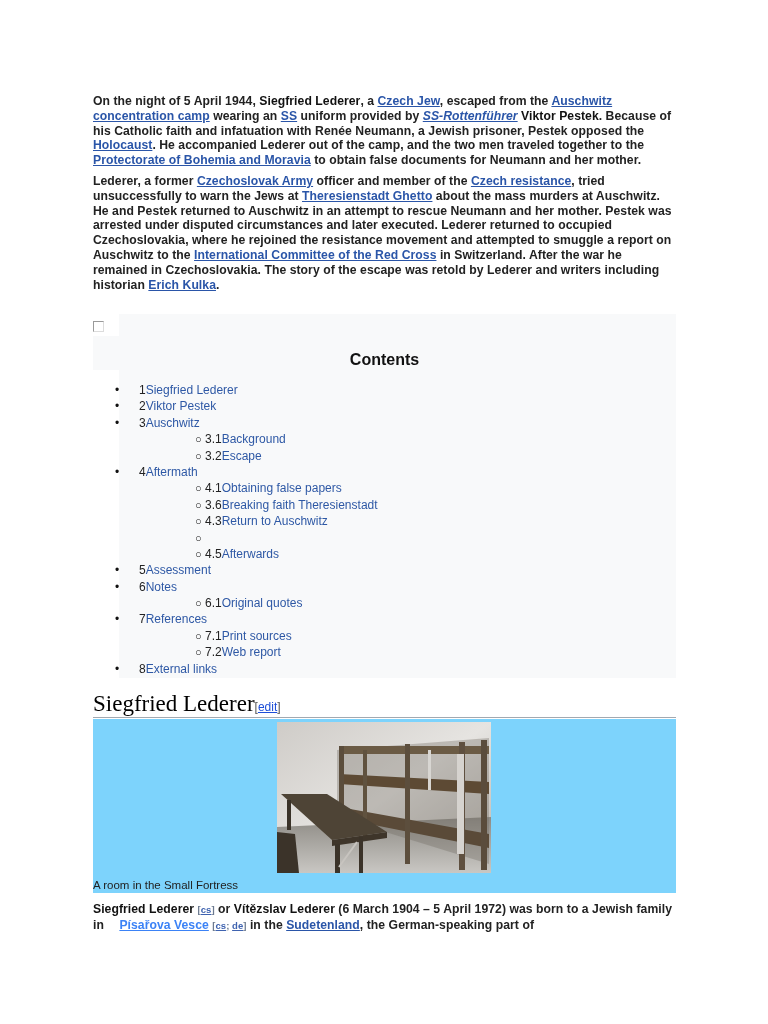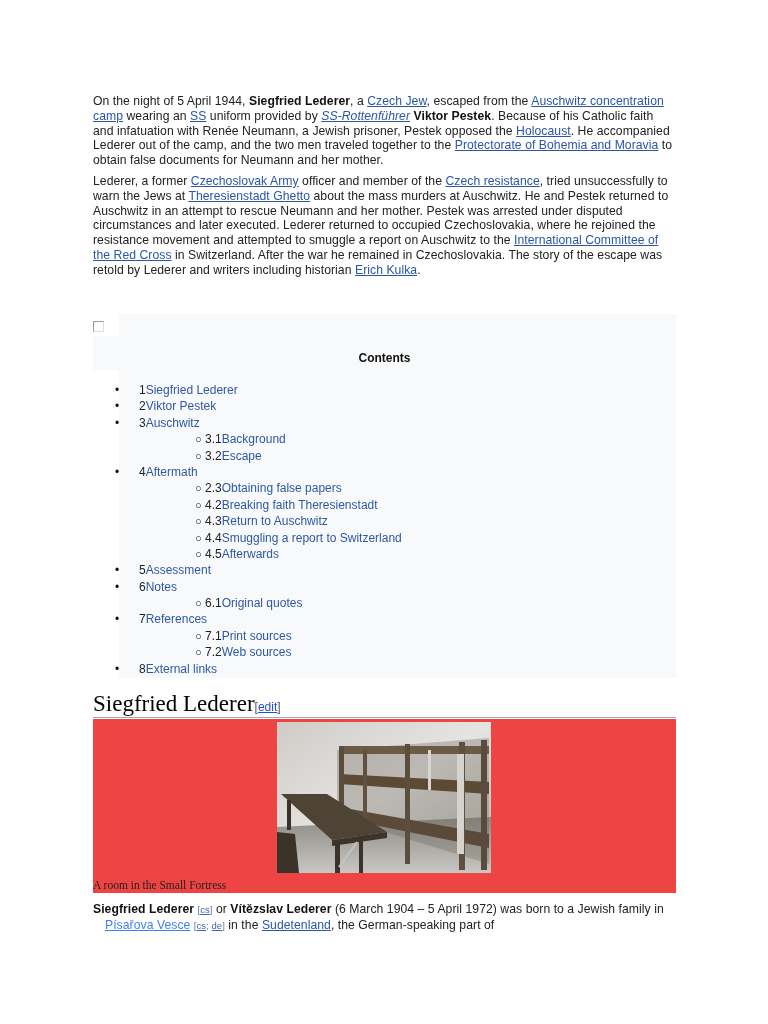--- a/index.html
+++ b/index.html
@@ -1,47 +1,47 @@
 <!DOCTYPE html>
 <html><head>
 <meta charset="utf-8">
 <style>
   html, body { margin: 0; padding: 0; }
   body {
     width: 768px; height: 1024px; background: #ffffff; overflow: hidden; position: relative;
     font-family: "Liberation Sans", sans-serif; color: #222222;
   }
   .page { position: absolute; left: 93px; top: 94px; width: 583px; }
-  p { margin: 0 0 6px 0; font-size: 12.2px; line-height: 14.8px; letter-spacing: 0.05px; }
+  p { margin: 0 0 6px 0; font-size: 12.2px; line-height: 14.8px; letter-spacing: 0.05px; font-weight: bold; }
   a.lnk { color: #2a55a8; text-decoration: underline; }
   a.lnk.red { color: #3b82f6; margin-left: 12px; }
   a.toc { color: #2e58a5; text-decoration: none; }
   b { color: #111; }
   .ital { font-style: italic; }
   .sup-lnk { font-size: 9.5px; color: #6c7a90; }
   .sup-lnk a { color: #3f63b0; text-decoration: underline; }
 
   .toc-wrap { position: absolute; left: 93px; top: 314px; width: 583px; height: 364px; }
   .toc-bg { position: absolute; left: 26px; top: 0; right: 0; bottom: 0; background: #f8f9fa; }
   .toc-bg2 { position: absolute; left: 0; top: 22px; width: 26px; height: 34px; background: #f8f9fa; }
   .toc-check { position: absolute; left: 0; top: 7px; width: 9px; height: 9px; border: 1px solid #9a9a9a; border-right-color: #dcdcdc; border-bottom-color: #dcdcdc; background: #fff; }
-  .toc-title { position: absolute; left: 0; width: 583px; top: 37px; text-align: center; font-weight: bold; font-size: 12px; color: #111; }
+  .toc-title { position: absolute; left: 0; width: 583px; top: 37px; text-align: center; font-weight: bold; font-size: 16px; color: #111; }
   .toc-list { position: absolute; left: 0; top: 68px; width: 583px; margin: 0; padding: 0; list-style: none; }
   .toc-item { position: relative; height: 16.4px; font-size: 12px; line-height: 16.4px; }
   .toc-item .bullet { position: absolute; left: 22px; top: 0; font-size: 12px; color: #111; }
   .toc-item .num { position: absolute; left: 46px; color: #222; }
   .toc-item.sub .bullet { left: 102px; font-size: 11px; }
   .toc-item.sub .num { left: 112px; }
 
   .h2 { position: absolute; left: 93px; top: 690px; width: 583px; border-bottom: 1px solid #a2a9b1; height: 27px; }
   .h2 .title { font-family: "Liberation Serif", serif; font-size: 23px; color: #000; line-height: 27px; }
   .h2 .edit { font-size: 12px; color: #555; }
   .h2 .edit a { color: #1d4ed8; text-decoration: underline; }
 
-  .figure { position: absolute; left: 93px; top: 719px; width: 583px; height: 174px; background: #ef4444; font-family: Liberation Serif, serif; }
+  .figure { position: absolute; left: 93px; top: 719px; width: 583px; height: 174px; background: #7dd3fc; }
   .photo { position: absolute; left: 184px; top: 3px; width: 214px; height: 151px; overflow: hidden; background: #d7d5d2; }
   .caption { position: absolute; left: 0; top: 160px; font-size: 11.5px; color: #222; }
 
   .bio { position: absolute; left: 93px; top: 902px; width: 583px; }
 </style>
 </head>
 <body>
 
 <div class="page">
   <p><span>On the night of 5 April 1944, </span><b>Siegfried Lederer</b><span>, a </span><a class="lnk">Czech Jew</a><span>, escaped from the </span><a class="lnk">Auschwitz concentration camp</a><span> wearing an </span><a class="lnk">SS</a><span> uniform provided by </span><a class="lnk ital">SS-Rottenführer</a><span> </span><b>Viktor Pestek</b><span>. Because of his Catholic faith and infatuation with Renée Neumann, a Jewish prisoner, Pestek opposed the </span><a class="lnk">Holocaust</a><span>. He accompanied Lederer out of the camp, and the two men traveled together to the </span><a class="lnk">Protectorate of Bohemia and Moravia</a><span> to obtain false documents for Neumann and her mother.</span></p>
@@ -73,33 +73,32 @@
       <li class="toc-item sub">
         <span class="bullet">○</span>
         <span class="num"><span>3.2</span><a class="toc">Escape</a></span>
       </li>
       <li class="toc-item">
         <span class="bullet">•</span>
         <span class="num"><span>4</span><a class="toc">Aftermath</a></span>
       </li>
       <li class="toc-item sub">
         <span class="bullet">○</span>
-        <span class="num"><span>2.3</span><a class="toc">Obtaining false papers</a></span>
+        <span class="num"><span>4.1</span><a class="toc">Obtaining false papers</a></span>
       </li>
       <li class="toc-item sub">
         <span class="bullet">○</span>
-        <span class="num"><span>4.2</span><a class="toc">Breaking faith Theresienstadt</a></span>
+        <span class="num"><span>3.6</span><a class="toc">Breaking faith Theresienstadt</a></span>
       </li>
       <li class="toc-item sub">
         <span class="bullet">○</span>
         <span class="num"><span>4.3</span><a class="toc">Return to Auschwitz</a></span>
       </li>
       <li class="toc-item sub">
         <span class="bullet">○</span>
-        <span class="num"><span>4.4</span><a class="toc">Smuggling a report to Switzerland</a></span>
       </li>
       <li class="toc-item sub">
         <span class="bullet">○</span>
         <span class="num"><span>4.5</span><a class="toc">Afterwards</a></span>
       </li>
       <li class="toc-item">
         <span class="bullet">•</span>
         <span class="num"><span>5</span><a class="toc">Assessment</a></span>
       </li>
       <li class="toc-item">
@@ -113,21 +112,21 @@
       <li class="toc-item">
         <span class="bullet">•</span>
         <span class="num"><span>7</span><a class="toc">References</a></span>
       </li>
       <li class="toc-item sub">
         <span class="bullet">○</span>
         <span class="num"><span>7.1</span><a class="toc">Print sources</a></span>
       </li>
       <li class="toc-item sub">
         <span class="bullet">○</span>
-        <span class="num"><span>7.2</span><a class="toc">Web sources</a></span>
+        <span class="num"><span>7.2</span><a class="toc">Web report</a></span>
       </li>
       <li class="toc-item">
         <span class="bullet">•</span>
         <span class="num"><span>8</span><a class="toc">External links</a></span>
       </li>
     </ul>
 </div>
 
 <div class="h2">
   <span class="title">Siegfried Lederer</span><span class="edit"><span>[</span><a>edit</a><span>]</span></span>

